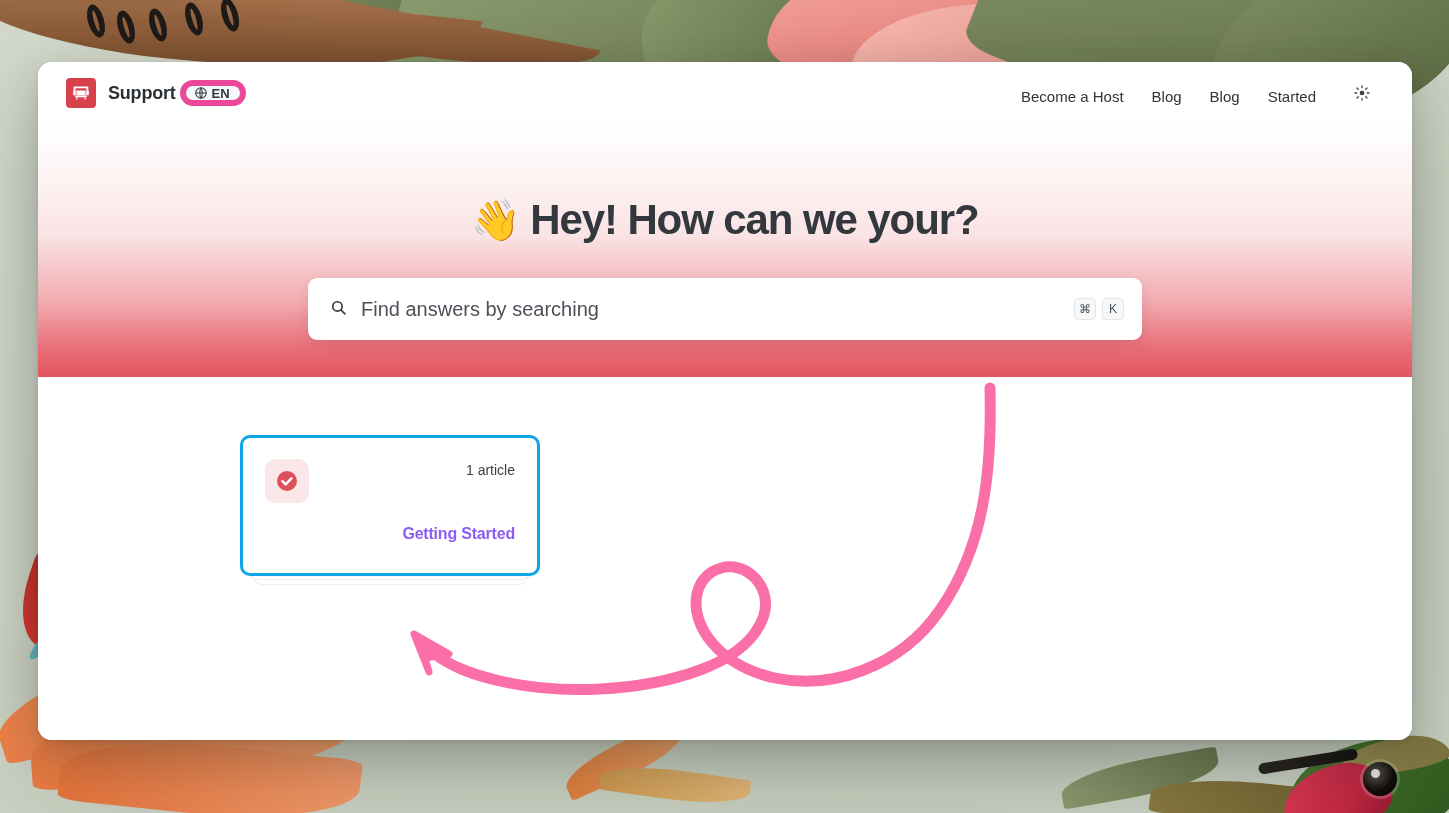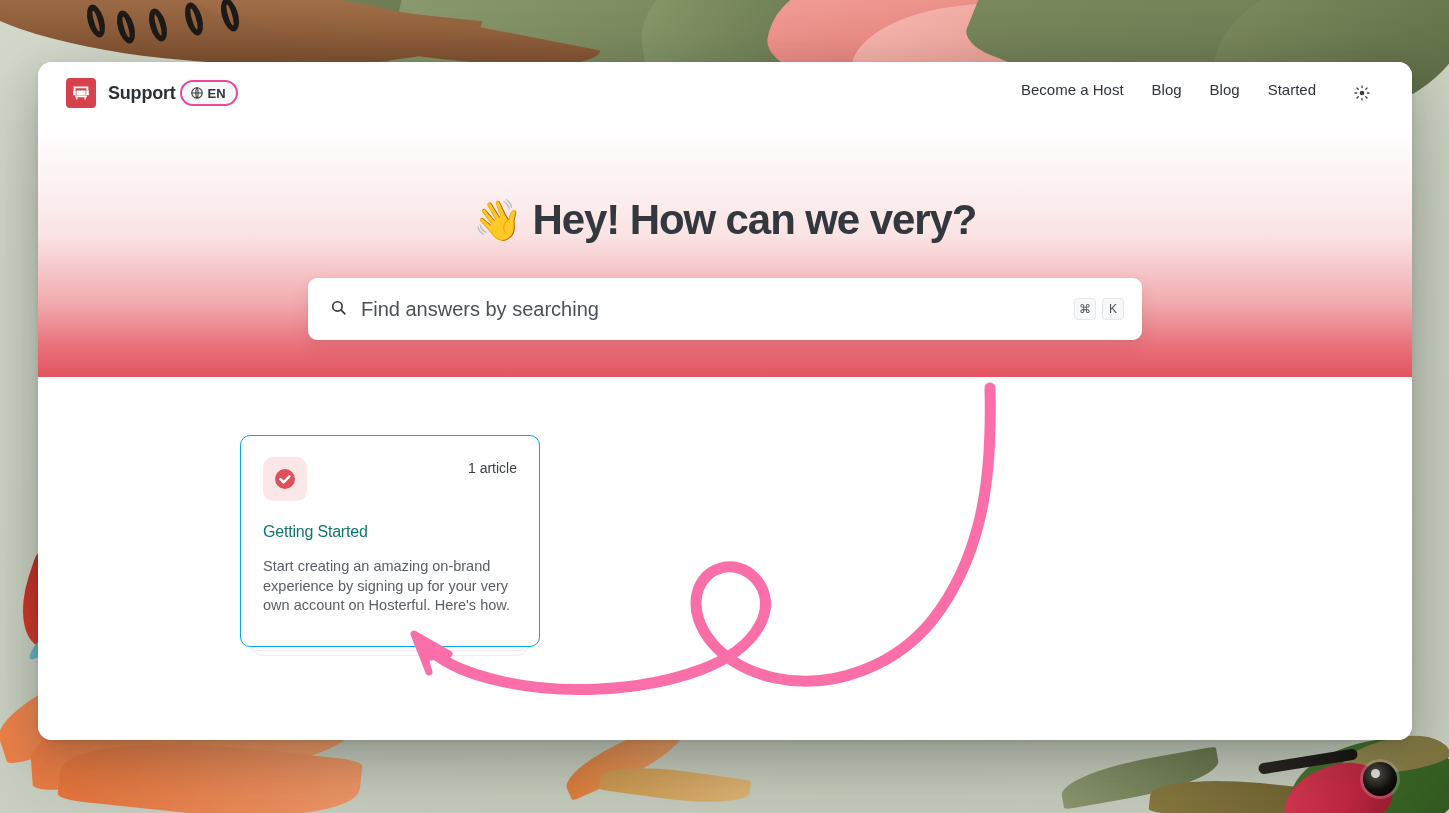--- a/index.html
+++ b/index.html
@@ -182,31 +182,31 @@
     display: flex; align-items: center; justify-content: center;
     flex: none;
   }
   .logo-mark svg { display: block; }
   .brand-name {
     font-size: 18px; font-weight: 700; color: #2b3034; letter-spacing: -.2px; text-align: center;
   }
   .lang-pill {
     display: inline-flex; align-items: center; gap: 4px;
     height: 26px; padding: 0 10px 0 8px;
-    border: 2px solid #ec4899;
+    border: 6px solid #ec4899;
     background: #f6f7f8;
     border-radius: 13px;
     font-size: 13px; font-weight: 600; color: #32383d;
     margin-left: 4px; cursor: pointer;
   }
   .lang-pill svg { display: block; }
 
   .nav {
     margin-left: auto;
-    display: flex; align-items: flex-start; gap: 28px;
+    display: flex; align-items: flex-end; gap: 28px;
   }
   .nav a {
     font-size: 15px; color: #2f3439; text-decoration: none; font-weight: 400;
     white-space: nowrap;
   }
   .theme-toggle {
     width: 24px; height: 24px; margin-left: 6px;
     display: flex; align-items: center; justify-content: center;
     cursor: pointer; background: none; border: none;
   }
@@ -278,42 +278,42 @@
     border: 1px solid #ededef;
     border-radius: 0 0 10px 10px;
   }
   .stack-2 { bottom: -9px; left: 12px; right: 12px; }
   .stack-1 { bottom: -4px; }
 
   .card {
     position: relative;
     width: 300px;
     background: #fff;
-    border: 1px solid #0ea5e9;
+    border: 3px solid #0ea5e9;
     border-radius: 10px;
     padding: 21px 22px 30px 22px;
     box-shadow: 0 1px 2px rgba(20,24,28,.04);
     cursor: pointer;
     z-index: 2;
   }
   .card-top { display: flex; align-items: flex-start; }
   .card-icon {
     width: 44px; height: 44px;
     background: #fbe6e8;
     border-radius: 10px;
     display: flex; align-items: center; justify-content: center;
     flex: none;
   }
   .article-count {
     margin-left: auto;
     font-size: 14px; color: #3c4146; padding-top: 3px;
   }
   .card-title {
     margin-top: 22px;
-    font-size: 16px; font-weight: 400; color: #0f766e; letter-spacing: -.2px;
+    font-size: 16px; font-weight: 700; color: #8b5cf6; letter-spacing: -.2px; text-align: right;
   }
   .card-desc {
     margin-top: 16px;
     font-size: 14.5px; line-height: 1.35; color: #5a6066;
   }
 
   
   .annotation {
     position: absolute;
     left: 0; top: 0;
@@ -403,21 +403,21 @@
             <circle cx="12" cy="12" r="3.1" fill="#3a4046" stroke="none"></circle>
             <path d="M12 2.6v2.3M12 19.1v2.3M2.6 12h2.3M19.1 12h2.3M5.3 5.3l1.7 1.7M17 17l1.7 1.7M18.7 5.3L17 7M7 17l-1.7 1.7"></path>
           </svg>
         </button>
       </nav>
     </header>
 
     <section class="hero">
       <h1 class="hero-title">
         <span class="wave">👋</span>
-        <span>Hey! How can we very?</span>
+        <span>Hey! How can we your?</span>
       </h1>
 
       <div class="searchbar">
         <span class="search-icon">
           <svg width="17" height="17" viewBox="0 0 24 24" fill="none" stroke="#32383d" stroke-width="2.3" stroke-linecap="round">
             <circle cx="10.5" cy="10.5" r="6.6"></circle>
             <path d="M15.4 15.4L21 21"></path>
           </svg>
         </span>
         <span class="search-ph">Find answers by searching</span>
@@ -437,21 +437,20 @@
           <div class="card-top">
             <span class="card-icon">
               <svg width="26" height="26" viewBox="0 0 24 24">
                 <circle cx="12" cy="12" r="9.2" fill="#de505c"></circle>
                 <path d="M7.8 12.2l2.9 2.9 5.4-5.6" fill="none" stroke="#fff" stroke-width="2.3" stroke-linecap="round" stroke-linejoin="round"></path>
               </svg>
             </span>
             <span class="article-count">1 article</span>
           </div>
           <h2 class="card-title">Getting Started</h2>
-          <p class="card-desc">Start creating an amazing on-brand experience by signing up for your very own account on Hosterful. Here's how.</p>
         </article>
       </div>
     </section>
 
   </div>
 
   <svg class="annotation" viewBox="0 0 1449 813">
     <path d="M990 388
              C 992 470, 985 545, 940 610
              C 900 668, 830 690, 775 678

